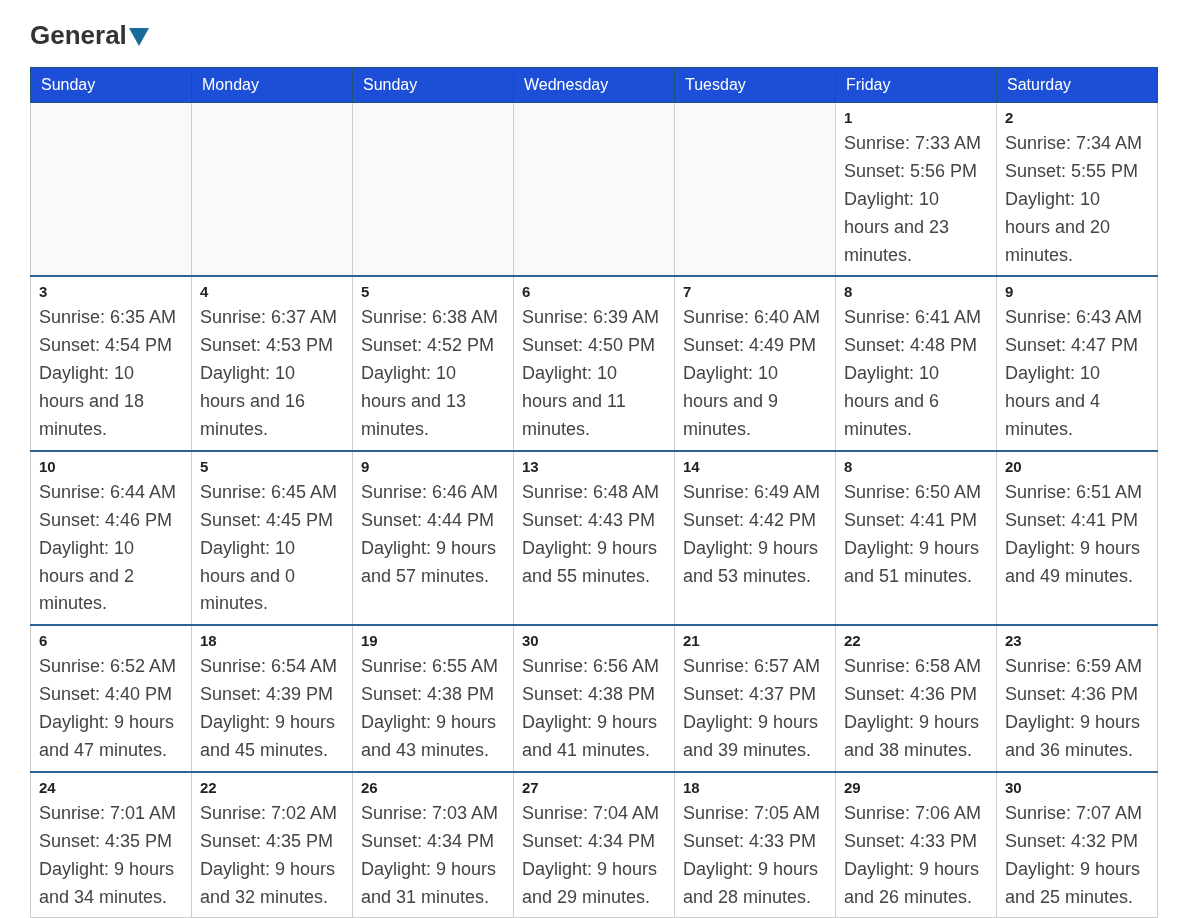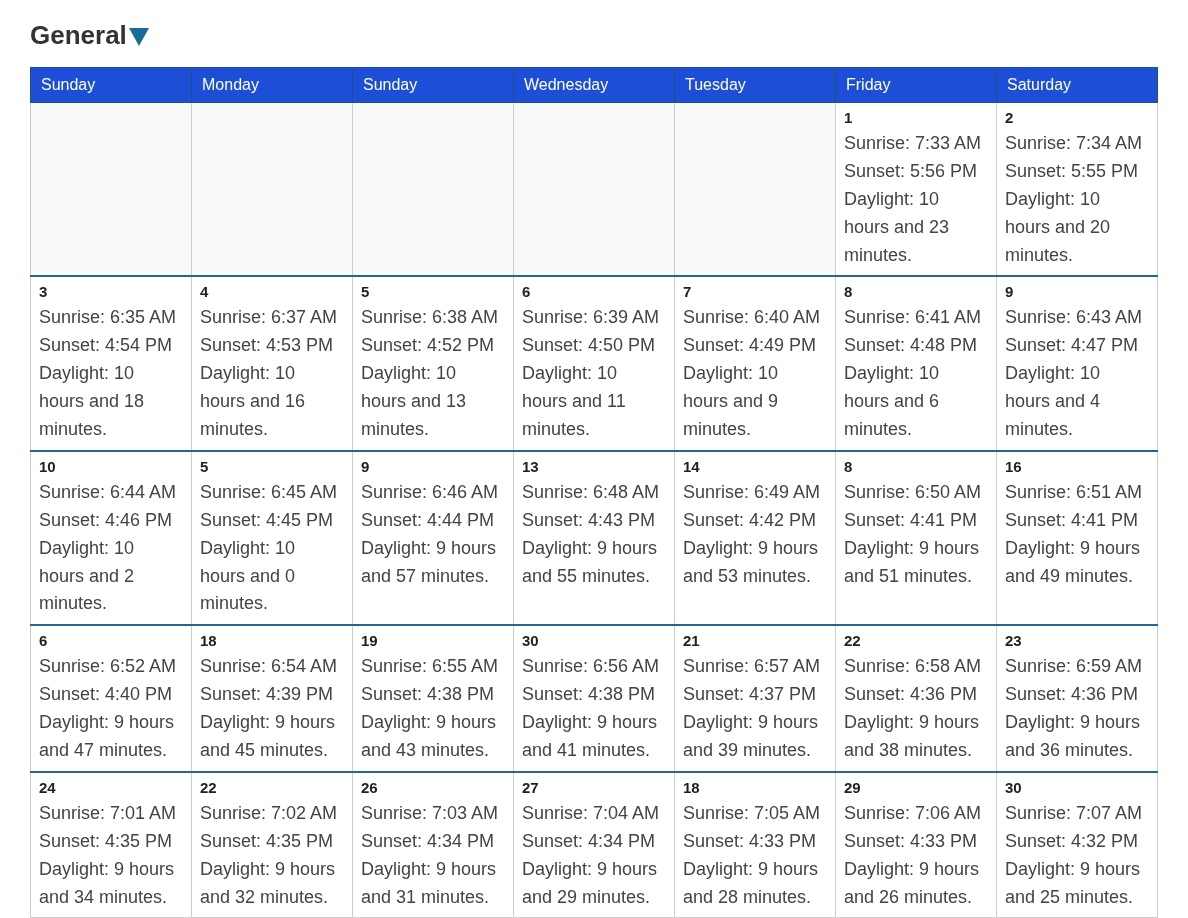--- a/index.html
+++ b/index.html
@@ -195,21 +195,21 @@
         </td>
         <td>
           <div class="day-number">14</div>
           <div class="day-info">Sunrise: 6:49 AM<br>Sunset: 4:42 PM<br>Daylight: 9 hours and 53 minutes.</div>
         </td>
         <td>
           <div class="day-number">8</div>
           <div class="day-info">Sunrise: 6:50 AM<br>Sunset: 4:41 PM<br>Daylight: 9 hours and 51 minutes.</div>
         </td>
         <td>
-          <div class="day-number">16</div>
+          <div class="day-number">20</div>
           <div class="day-info">Sunrise: 6:51 AM<br>Sunset: 4:41 PM<br>Daylight: 9 hours and 49 minutes.</div>
         </td>
       </tr>
       <tr class="row-border">
         <td>
           <div class="day-number">6</div>
           <div class="day-info">Sunrise: 6:52 AM<br>Sunset: 4:40 PM<br>Daylight: 9 hours and 47 minutes.</div>
         </td>
         <td>
           <div class="day-number">18</div>

